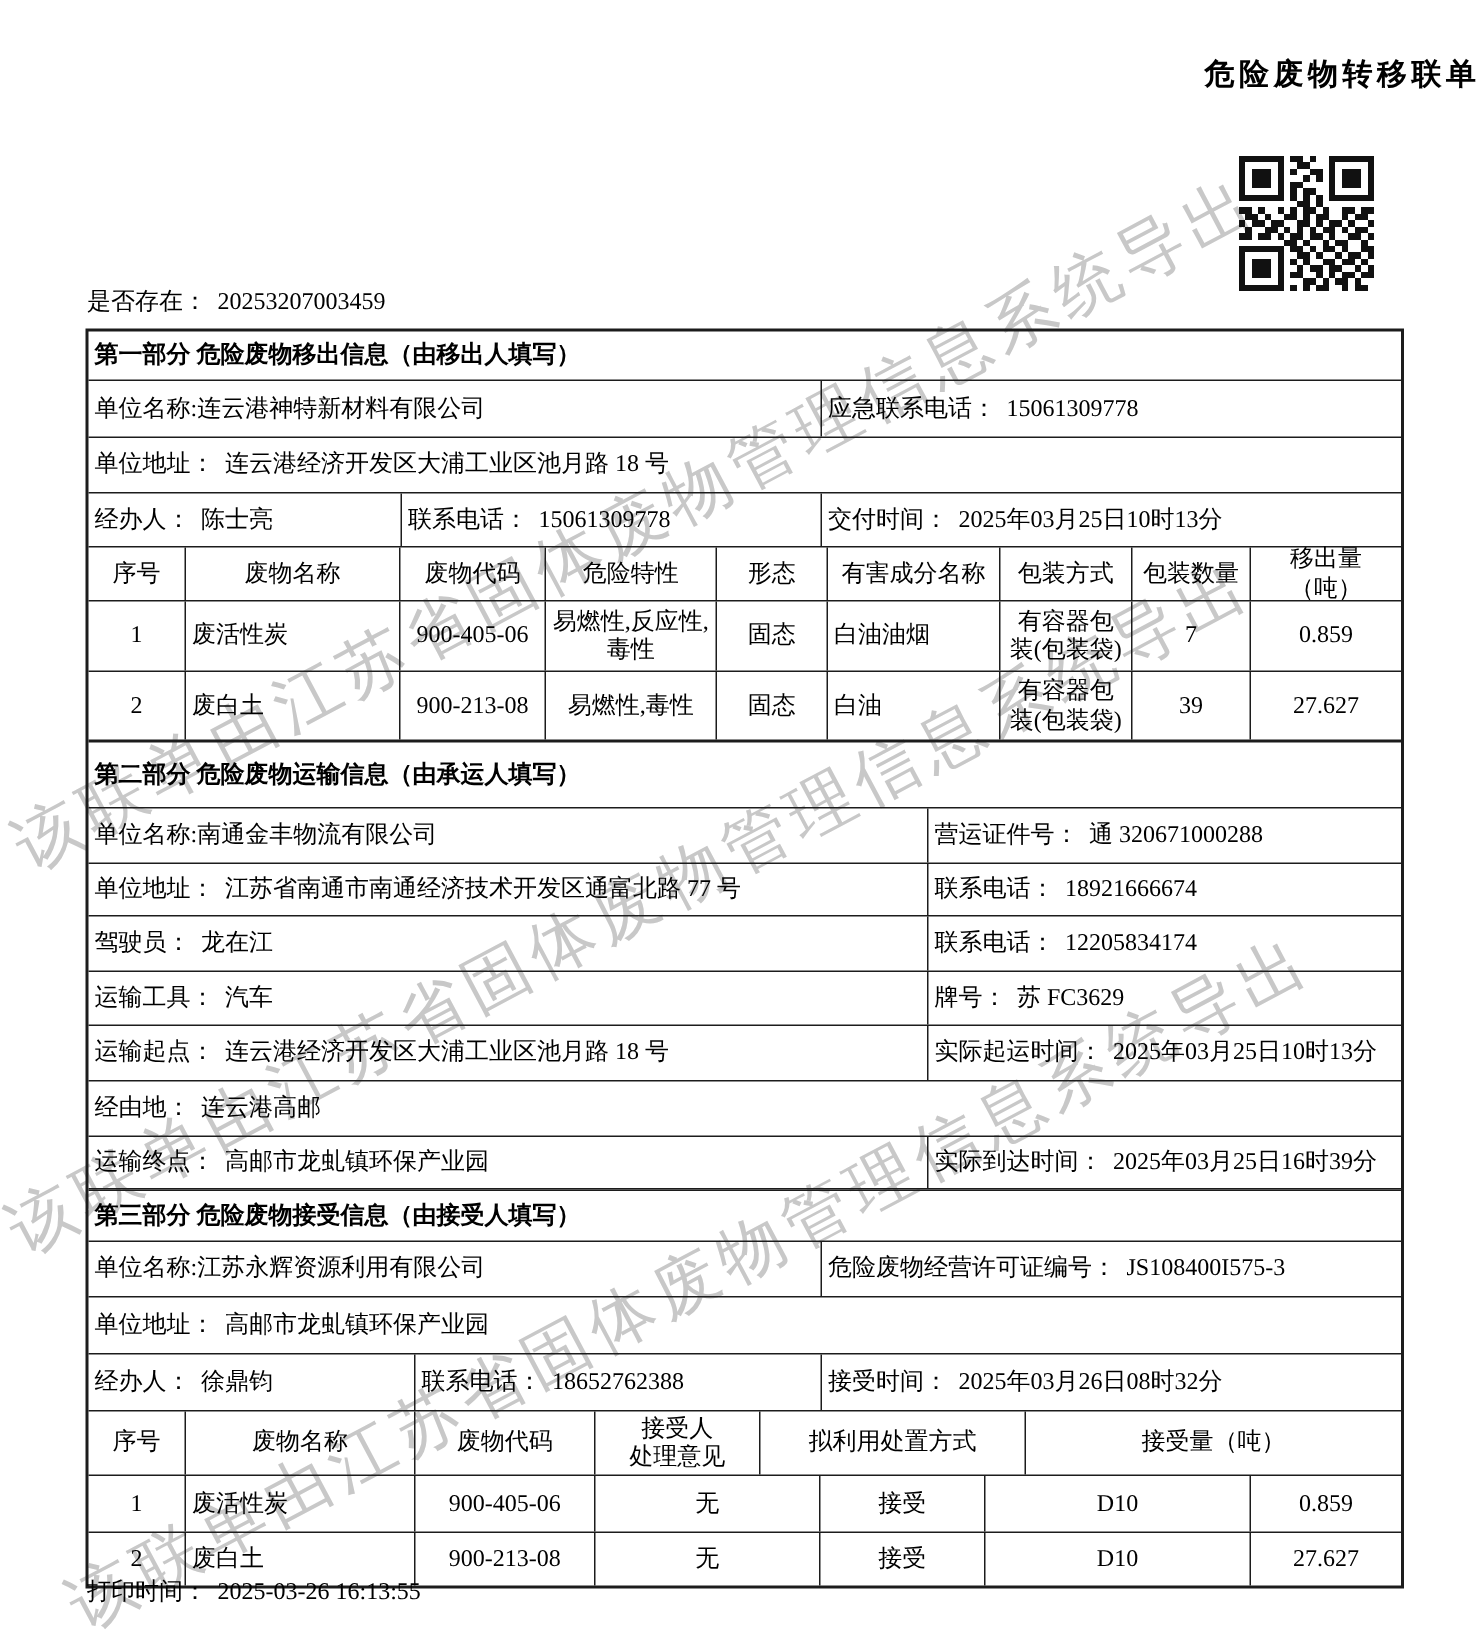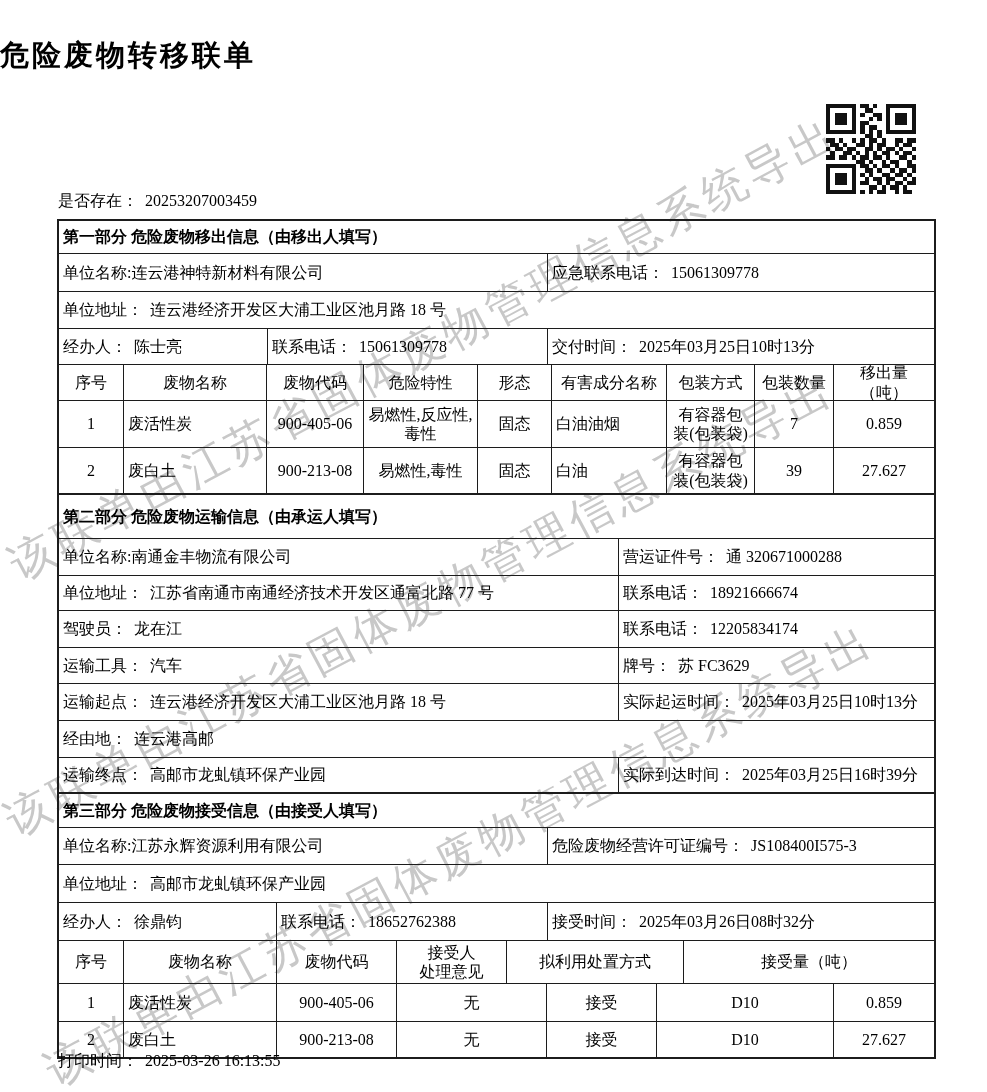--- a/index.html
+++ b/index.html
@@ -2,22 +2,22 @@
 <html><head>
 <meta charset="utf-8">
 <style>
   html,body{margin:0;padding:0;background:#ffffff;}
   .sheet{
     position:relative;width:987px;height:1092px;background:#ffffff;
     font-family:"Liberation Serif","DejaVu Serif",serif;color:#000;
     overflow:hidden;
   }
   .title{
-    position:absolute;top:36px;left:0;width:100%;text-align:left;
-    font-size:29px;font-weight:bold;letter-spacing:3px;
+    position:absolute;top:36px;left:0;width:100%;text-align:right;
+    font-size:20px;font-weight:bold;letter-spacing:3px;
   }
   .qr{position:absolute;left:826px;top:104px;width:90px;height:90px;}
   .qr svg{width:100%;height:100%;fill:#111;}
   .manifest-no{position:absolute;left:58px;top:191px;font-size:16px;}
   .print-time{position:absolute;left:58px;top:1051px;font-size:16px;}
   .doc-table{
     position:absolute;left:57px;top:219px;width:879px;
     border:2px solid #1c1c1c;box-sizing:border-box;
   }
   .tr{display:flex;border-bottom:1px solid #1c1c1c;box-sizing:border-box;align-items:stretch;}

